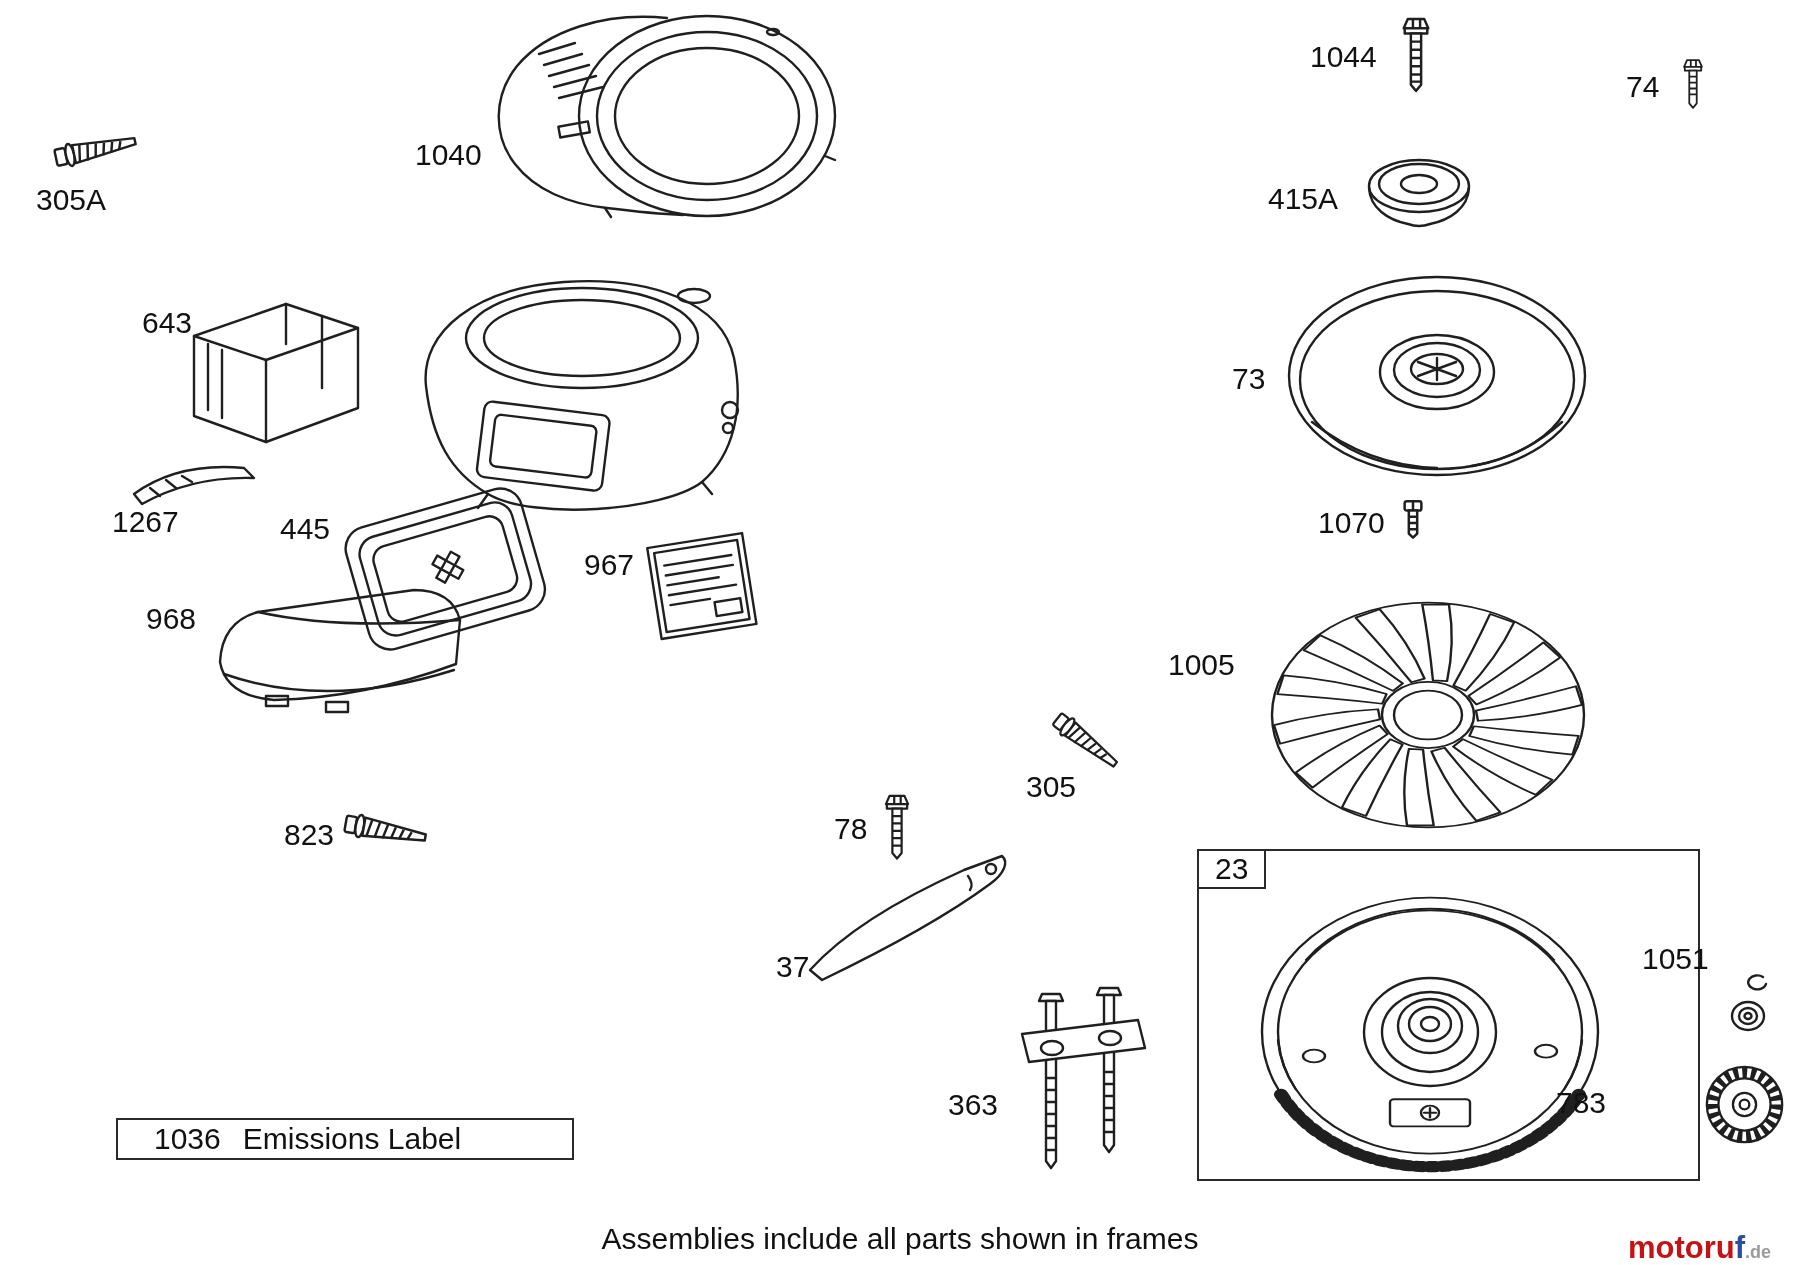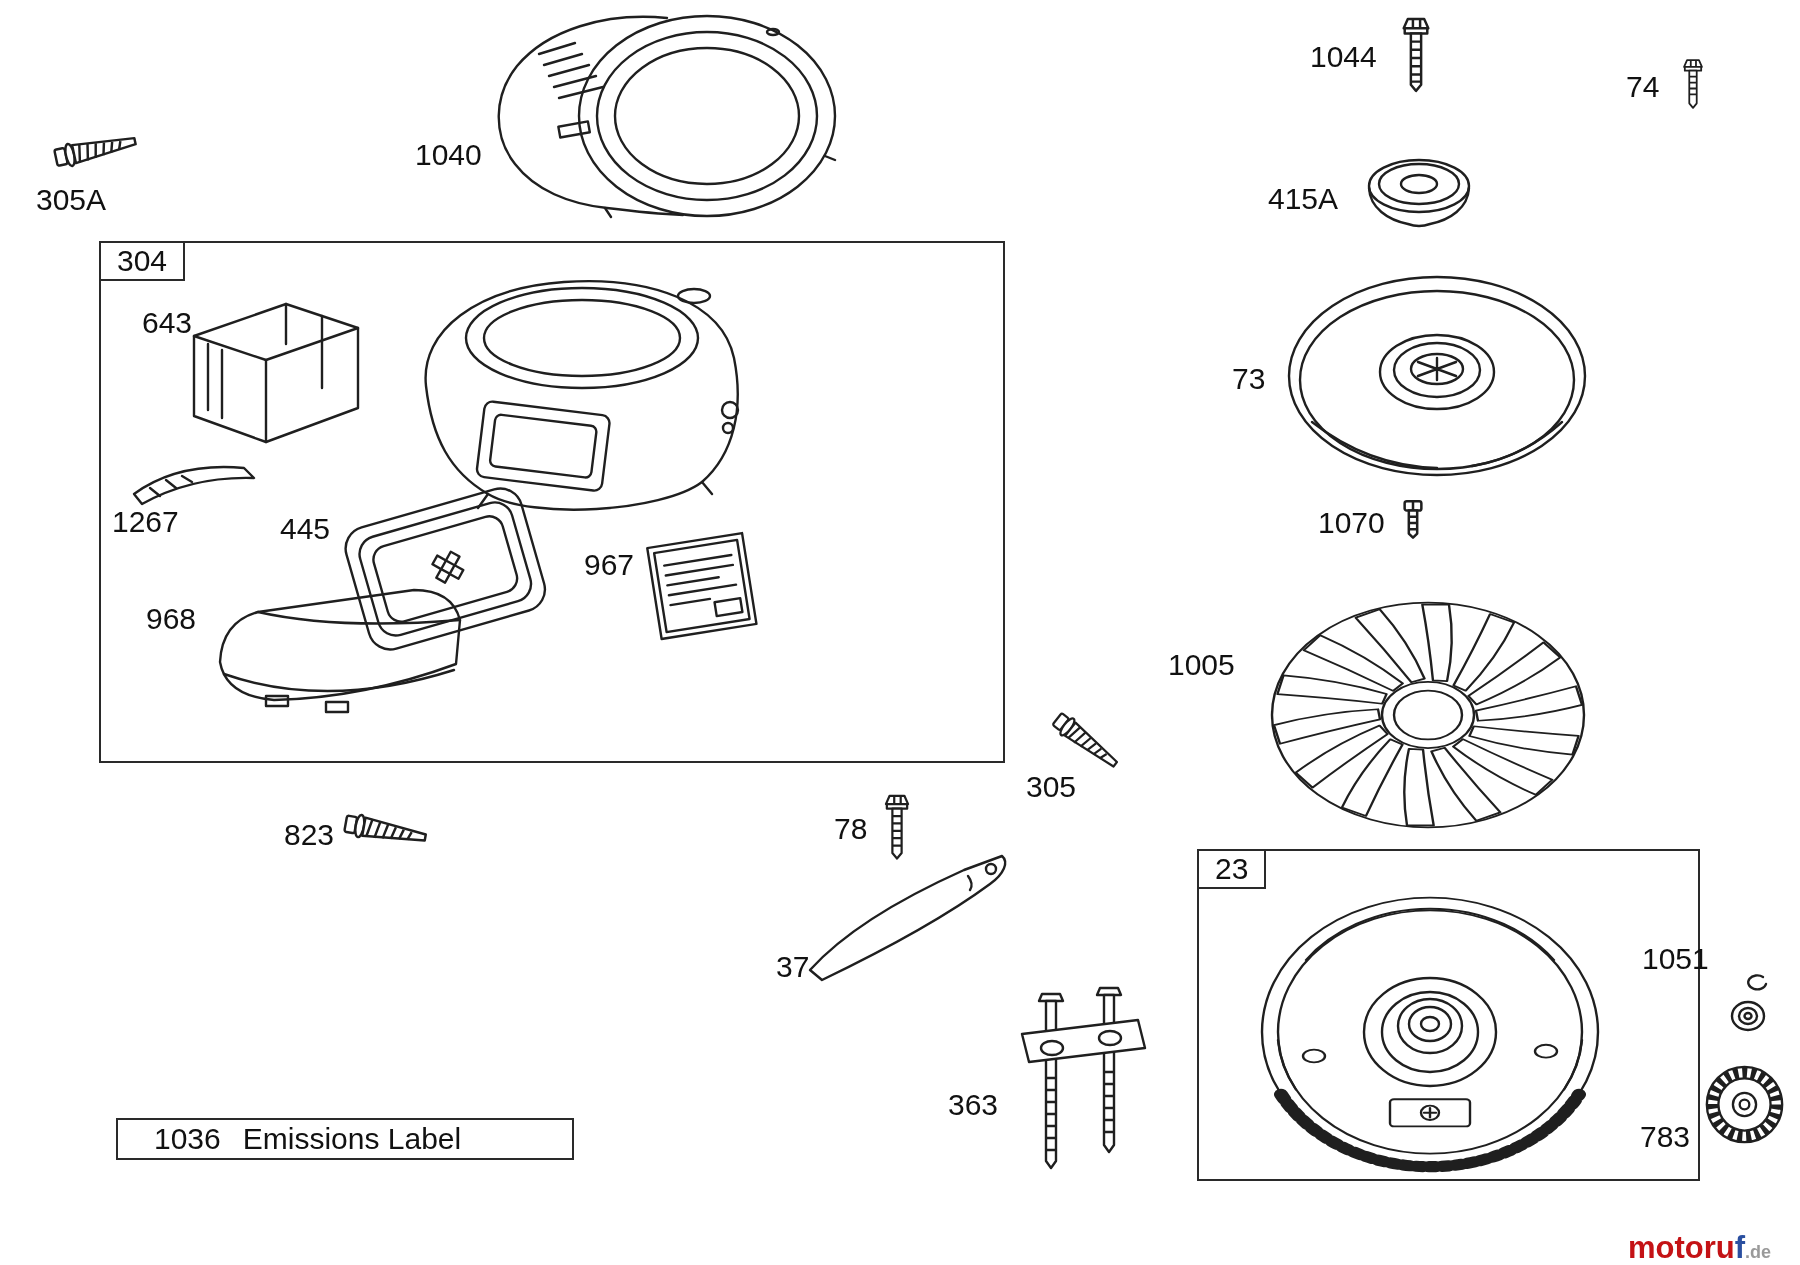--- a/index.html
+++ b/index.html
@@ -21,23 +21,20 @@
   .brand { position:absolute; left:1628px; top:1230px; font-size:31px; font-weight:bold; white-space:nowrap; }
   .brand .red  { color:#c41215; }
   .brand .blue { color:#2a4fa0; }
   .brand .tld  { color:#9a9a9a; font-size:18px; font-weight:bold; }
 </style>
 </head>
 <body>
 
 <div class="canvas">
 
-  <div class="frame" style="left:99px; top:241px; width:906px; height:522px;">
-    <span class="frame-tag">304</span>
-  </div>
 
   <div class="frame" style="left:1197px; top:849px; width:503px; height:332px;">
     <span class="frame-tag">23</span>
   </div>
 
   <div class="drawing" style="left:52px; top:126px; width:92px; height:46px; transform:rotate(-12deg);">
     <svg viewBox="0 0 90 44">
       <g class="skf" stroke-width="2">
         <rect x="3" y="14" width="10" height="16" rx="2"></rect>
         <ellipse cx="17" cy="22" rx="4" ry="11"></ellipse>
@@ -349,25 +346,26 @@
   <span class="part-label" style="left:112px;  top:505px;">1267</span>
   <span class="part-label" style="left:280px;  top:512px;">445</span>
   <span class="part-label" style="left:584px;  top:548px;">967</span>
   <span class="part-label" style="left:146px;  top:602px;">968</span>
   <span class="part-label" style="left:1026px; top:770px;">305</span>
   <span class="part-label" style="left:284px;  top:818px;text-align:center;">823</span>
   <span class="part-label" style="left:834px;  top:812px;">78</span>
   <span class="part-label" style="left:776px;  top:950px;">37</span>
   <span class="part-label" style="left:948px;  top:1088px;">363</span>
   <span class="part-label" style="left:1642px; top:942px;">1051</span>
-  <span class="part-label" style="left:1640px; top:1086px;margin-top:34px;">783</span>
+  <span class="part-label" style="left:1556px; top:1086px;">783</span>
 
   <div class="emissions-box">
     <span class="num">1036</span>
     <span class="txt">Emissions Label</span>
   </div>
 
+  <div class="footer-note">Assemblies include all parts shown in frames</div>
 
   <div class="brand">
     <span class="red">motoru</span><span class="blue">f</span><span class="tld">.de</span>
   </div>
 
 </div>
 
 </body></html>

